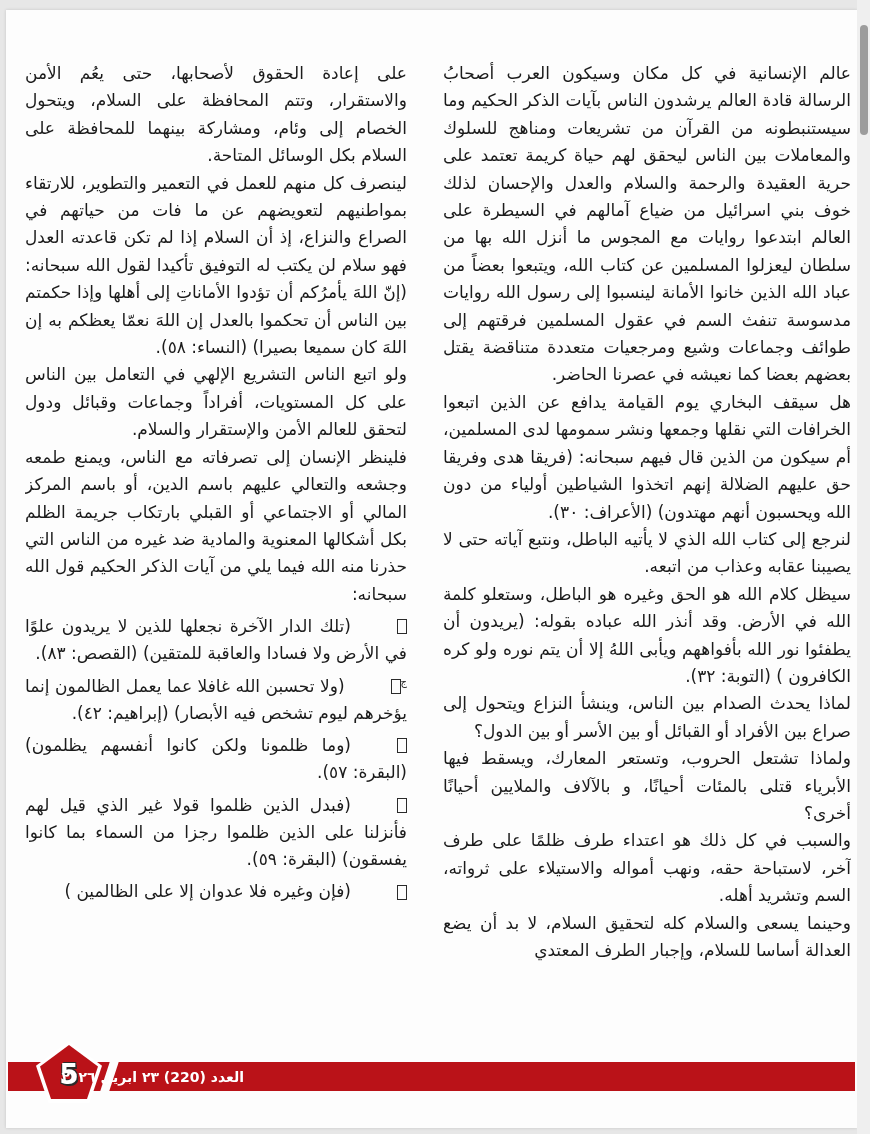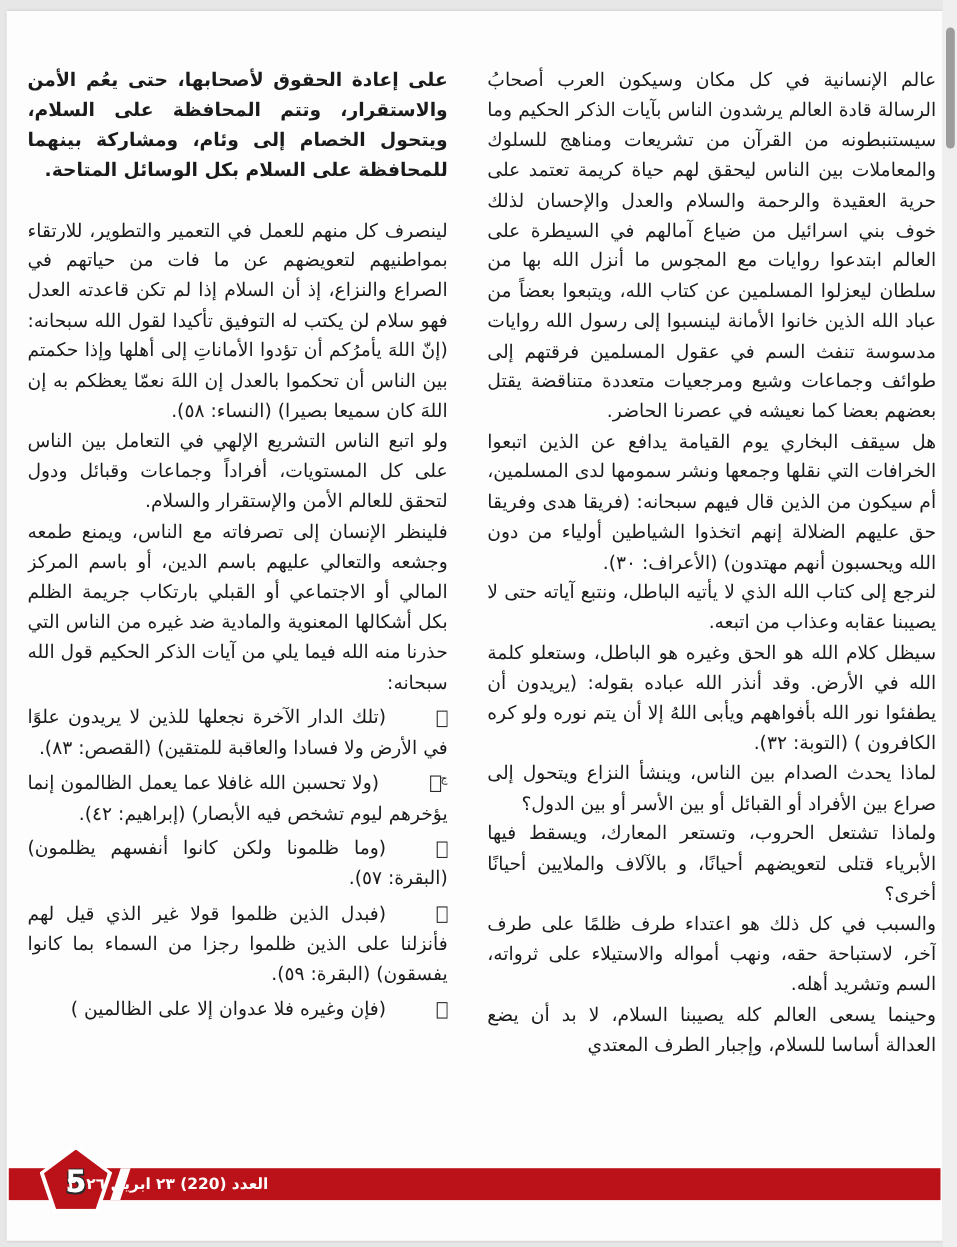--- a/index.html
+++ b/index.html
@@ -17,21 +17,21 @@
     position:absolute;top:50px;
     direction:rtl;
     text-align:justify;
     color:#1b1b1b;
     font-size:17px;line-height:27.4px;
     overflow:hidden;
   }
   .col p{margin:0;padding:0;}
   .col-right{right:6px;width:408px;height:1000px;}
   .col-left{left:19px;width:382px;height:1000px;}
-  .col-left p.pgap{margin-bottom:27px;font-weight:bold;}
+  .col-left p.pgap{}
   .quote{margin:0;text-align:justify;}
   .qnote{font-size:10px;vertical-align:super;color:#222;}
   .qbox{
     display:inline-block;width:8px;height:13px;
     border:1.6px solid #2a2a2a;vertical-align:middle;
     margin-left:46px;
   }
   .qtext{}
   .footer-bar{
     position:absolute;left:2px;right:2px;top:1052px;height:29px;
@@ -77,23 +77,23 @@
 <body>
 
 <div class="page">
 
   <div class="col col-right">
     <p>عالم الإنسانية في كل مكان وسيكون العرب أصحابُ الرسالة قادة العالم يرشدون الناس بآيات الذكر الحكيم  وما سيستنبطونه من القرآن من تشريعات ومناهج للسلوك والمعاملات بين الناس ليحقق لهم حياة كريمة تعتمد على حرية العقيدة والرحمة والسلام والعدل والإحسان لذلك خوف بني اسرائيل من ضياع آمالهم في السيطرة على العالم ابتدعوا روايات مع المجوس ما أنزل الله بها من سلطان ليعزلوا المسلمين عن كتاب الله، ويتبعوا بعضاً من عباد الله الذين خانوا الأمانة لينسبوا إلى رسول الله روايات مدسوسة تنفث السم في عقول المسلمين فرقتهم إلى طوائف وجماعات وشيع ومرجعيات متعددة متناقضة يقتل بعضهم بعضا كما نعيشه في عصرنا الحاضر.</p>
     <p>هل سيقف البخاري يوم القيامة يدافع عن الذين اتبعوا الخرافات التي نقلها وجمعها ونشر سمومها لدى المسلمين، أم سيكون من الذين قال فيهم سبحانه: (فريقا هدى وفريقا حق عليهم الضلالة إنهم اتخذوا الشياطين أولياء من دون الله ويحسبون أنهم مهتدون) (الأعراف: ٣٠).</p>
     <p>لنرجع إلى كتاب الله الذي لا يأتيه الباطل، ونتبع آياته حتى لا يصيبنا عقابه وعذاب من اتبعه.</p>
     <p>سيظل كلام الله هو الحق وغيره هو الباطل، وستعلو كلمة الله في الأرض. وقد أنذر الله عباده بقوله: (يريدون أن يطفئوا نور الله بأفواههم ويأبى اللهُ إلا أن يتم نوره ولو كره الكافرون ) (التوبة: ٣٢).</p>
     <p>لماذا يحدث الصدام بين الناس، وينشأ النزاع ويتحول إلى صراع بين الأفراد أو القبائل أو بين الأسر أو بين الدول؟</p>
-    <p>ولماذا تشتعل الحروب، وتستعر المعارك، ويسقط فيها الأبرياء قتلى لتعويضهم أحيانًا، و بالآلاف والملايين أحيانًا أخرى؟</p>
+    <p>ولماذا تشتعل الحروب، وتستعر المعارك، ويسقط فيها الأبرياء قتلى بالمئات أحيانًا، و بالآلاف والملايين أحيانًا أخرى؟</p>
     <p>والسبب في كل ذلك هو اعتداء طرف ظلمًا على طرف آخر، لاستباحة حقه، ونهب أمواله والاستيلاء على ثرواته، السم وتشريد أهله.</p>
-    <p>وحينما يسعى العالم كله يصيبنا السلام، لا بد أن يضع العدالة أساسا للسلام، وإجبار الطرف المعتدي</p>
+    <p>وحينما يسعى والسلام كله لتحقيق السلام، لا بد أن يضع العدالة أساسا للسلام، وإجبار الطرف المعتدي</p>
   </div>
 
   <div class="col col-left">
     <p class="pgap">على إعادة الحقوق لأصحابها، حتى يعُم الأمن والاستقرار، وتتم المحافظة على السلام، ويتحول الخصام إلى وئام، ومشاركة بينهما للمحافظة على السلام بكل الوسائل المتاحة.</p>
     <p>لينصرف كل منهم للعمل في التعمير والتطوير، للارتقاء بمواطنيهم لتعويضهم عن ما فات من حياتهم في الصراع والنزاع، إذ أن السلام إذا لم تكن قاعدته العدل فهو سلام لن يكتب له التوفيق تأكيدا لقول الله سبحانه: (إنّ اللهَ يأمرُكم أن تؤدوا الأماناتِ إلى أهلها وإذا حكمتم بين الناس أن تحكموا بالعدل إن اللهَ نعمّا يعظكم به إن اللهَ كان سميعا بصيرا) (النساء: ٥٨).</p>
     <p>ولو اتبع الناس التشريع الإلهي في التعامل بين الناس على كل المستويات، أفراداً وجماعات وقبائل ودول لتحقق للعالم الأمن والإستقرار والسلام.</p>
     <p>فلينظر الإنسان إلى تصرفاته مع الناس، ويمنع طمعه وجشعه والتعالي عليهم باسم الدين، أو باسم المركز المالي أو الاجتماعي أو القبلي بارتكاب جريمة الظلم بكل أشكالها المعنوية والمادية ضد غيره من الناس التي حذرنا منه الله فيما يلي من آيات الذكر الحكيم قول الله سبحانه:</p>
 
     <div class="quote">
       <span class="qnote"></span><span class="qbox"></span><span class="qtext">(تلك الدار الآخرة نجعلها للذين لا يريدون علوًا في الأرض ولا فسادا  والعاقبة للمتقين) (القصص: ٨٣).</span>

